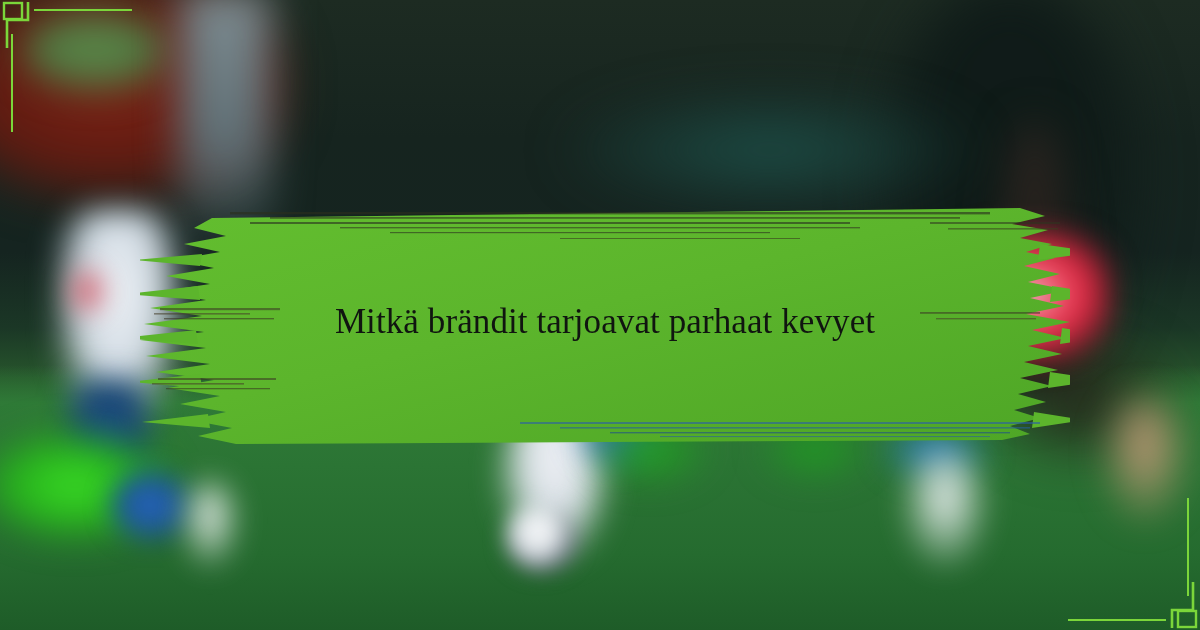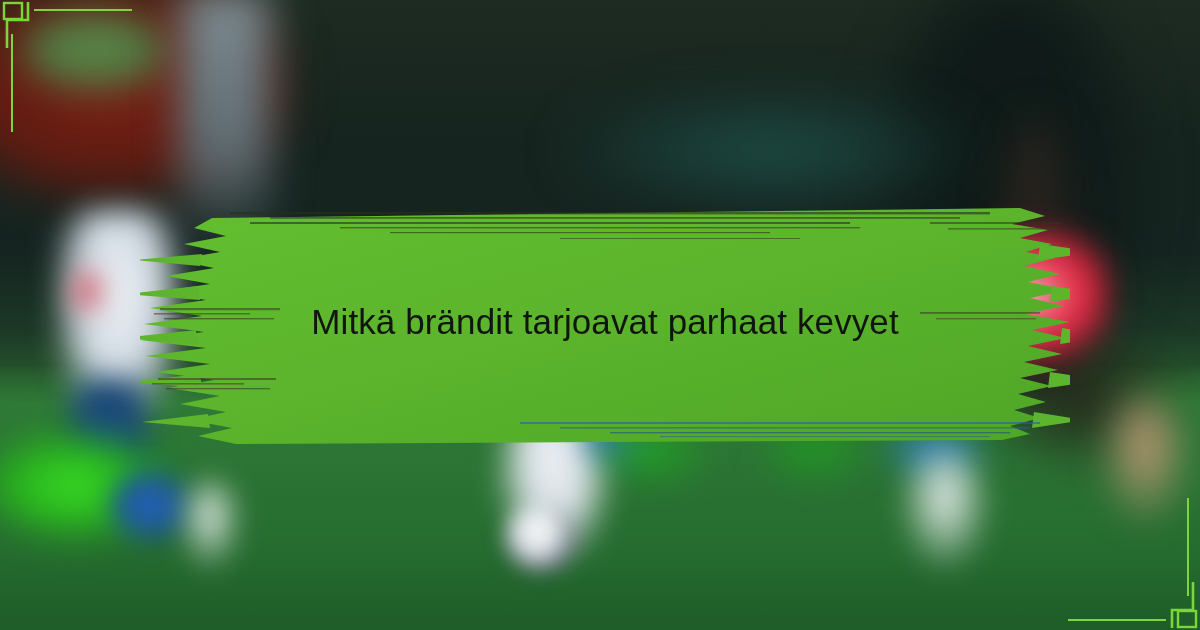--- a/index.html
+++ b/index.html
@@ -210,21 +210,21 @@
     gap: 18px;
     pointer-events: none;
   }
   .banner-line {
     color: #101510;
     font-size: 35px;
     font-weight: 400;
     line-height: 1.18;
     letter-spacing: 0.1px;
     text-align: center;
-    font-family: Liberation Sans, sans-serif;
+    font-family: Liberation Serif, serif;
   }
 
   
   .corner {
     position: absolute;
     width: 132px;
     height: 132px;
     pointer-events: none;
   }
   .corner-tl { left: 0; top: 0; }

